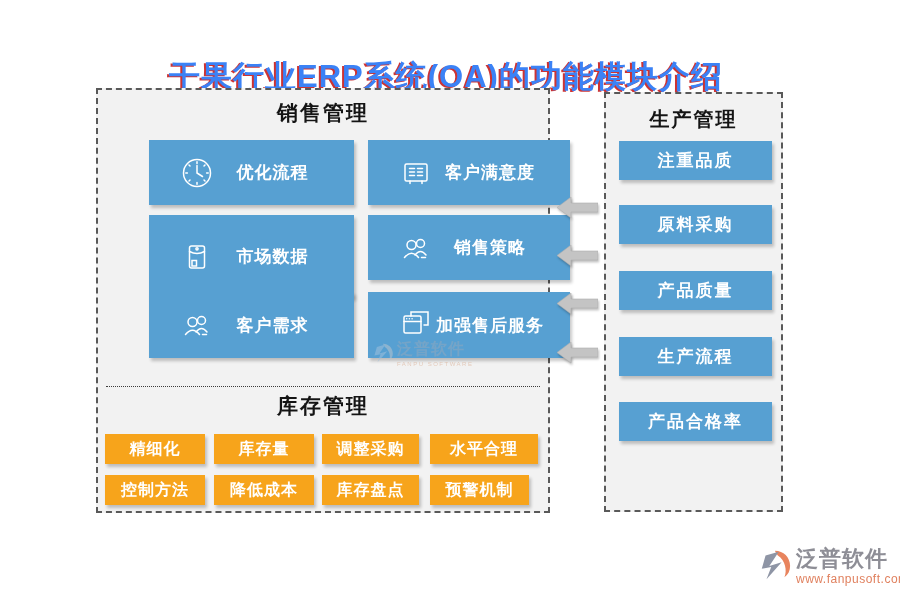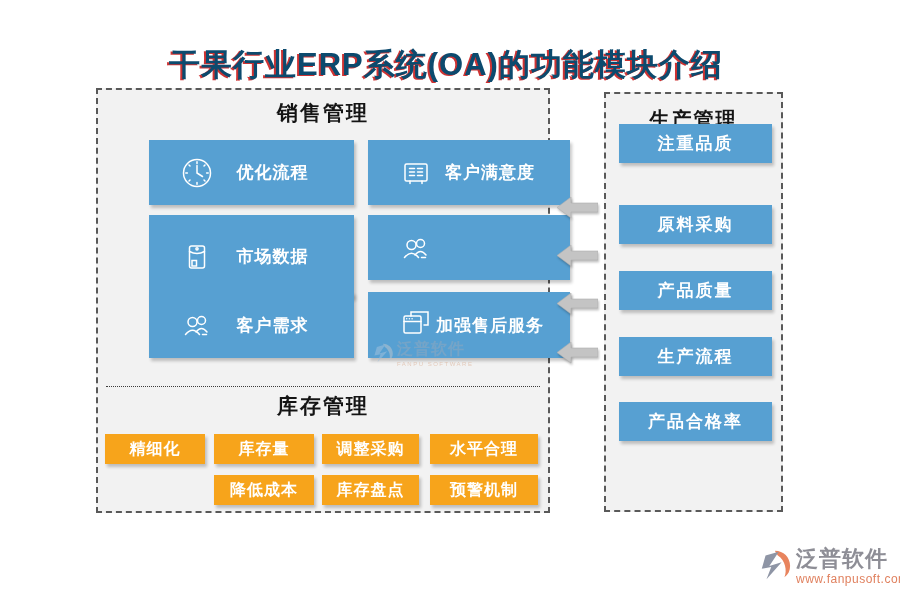--- a/index.html
+++ b/index.html
@@ -1,22 +1,22 @@
 <!DOCTYPE html>
 <html><head>
 <meta charset="utf-8">
 <style>
   * { margin:0; padding:0; box-sizing:border-box; }
   html,body { width:900px; height:600px; background:#ffffff; overflow:hidden;
     font-family:"Liberation Sans", sans-serif; }
   .stage { position:relative; width:900px; height:600px; background:#fff; }
 
   .main-title {
-    position:absolute; top:44px; left:0; width:892px; text-align:center;
-    font-size:31px; font-weight:700; color:#0c4a6e; letter-spacing:1px;
+    position:absolute; top:56px; left:0; width:892px; text-align:center;
+    font-size:31px; font-weight:700; color:#3b82f6; letter-spacing:1px;
     text-shadow:-2px 1px 0 rgba(192,0,0,0.8);
   }
 
   .panel {
     position:absolute; background:#F2F2F2; border:2px dashed #595959;
   }
   .panel-sales { left:96px; top:88px; width:454px; height:425px; }
   .panel-prod  { left:604px; top:92px; width:179px; height:420px; }
 
   .phead {
@@ -105,20 +105,21 @@
     <div class="btn blue sales-btn" style="left:226px;top:125px;width:202px;height:65px">
       <span class="icon">
         <svg viewBox="0 0 40 40" fill="none" stroke="#fff" stroke-width="1.5" stroke-linecap="round">
           <circle cx="24.5" cy="15.5" r="4"></circle>
           <path d="M19 27 q5.5 -7 11 0"></path>
           <circle cx="15.5" cy="17" r="4.5"></circle>
           <path d="M8.5 29.5 q7 -8.5 14 0"></path>
           <path d="M25.5 29.5 h4"></path>
         </svg>
       </span>
+      <span class="blabel">销售策略</span>
     </div>
 
     <div class="btn blue sales-btn" style="left:7px;top:202px;width:205px;height:66px">
       <span class="icon">
         <svg viewBox="0 0 40 40" fill="none" stroke="#fff" stroke-width="1.5" stroke-linecap="round">
           <circle cx="24.5" cy="15.5" r="4"></circle>
           <path d="M19 27 q5.5 -7 11 0"></path>
           <circle cx="15.5" cy="17" r="4.5"></circle>
           <path d="M8.5 29.5 q7 -8.5 14 0"></path>
           <path d="M25.5 29.5 h4"></path>
@@ -149,27 +150,30 @@
       </div>
     <div class="btn orange inv-btn" style="left:116px;top:344px;width:100px">
         <span>库存量</span>
       </div>
     <div class="btn orange inv-btn" style="left:224px;top:344px;width:97px">
         <span>调整采购</span>
       </div>
     <div class="btn orange inv-btn" style="left:332px;top:344px;width:108px">
         <span>水平合理</span>
       </div>
+    <div class="btn orange inv-btn" style="left:7px;top:385px;width:100px">
+        <span>控制方法</span>
+      </div>
     <div class="btn orange inv-btn" style="left:116px;top:385px;width:100px">
         <span>降低成本</span>
       </div>
     <div class="btn orange inv-btn" style="left:224px;top:385px;width:97px">
         <span>库存盘点</span>
       </div>
-    <div class="btn orange inv-btn" style="left:332px;top:385px;width:108px">
+    <div class="btn orange inv-btn" style="left:332px;top:385px;width:99px">
         <span>预警机制</span>
       </div>
   </div>
 
   <div class="arrow" style="top:196px">
     <svg viewBox="0 0 41 23" width="41" height="23">
         <polygon points="0,11.5 14,1 14,7 41,7 41,16 14,16 14,22" fill="#C4C4C4" stroke="#AEAEAE" stroke-width="0.6"></polygon>
       </svg>
   </div>
   <div class="arrow" style="top:244px">
@@ -183,21 +187,21 @@
       </svg>
   </div>
   <div class="arrow" style="top:341px">
     <svg viewBox="0 0 41 23" width="41" height="23">
         <polygon points="0,11.5 14,1 14,7 41,7 41,16 14,16 14,22" fill="#C4C4C4" stroke="#AEAEAE" stroke-width="0.6"></polygon>
       </svg>
   </div>
 
   <div class="panel panel-prod">
     <div class="phead" style="top:12px;font-size:20px">生产管理</div>
-    <div class="btn blue prod-btn" style="top:30px">
+    <div class="btn blue prod-btn" style="top:47px">
         <span>注重品质</span>
       </div>
     <div class="btn blue prod-btn" style="top:111px">
         <span>原料采购</span>
       </div>
     <div class="btn blue prod-btn" style="top:177px">
         <span>产品质量</span>
       </div>
     <div class="btn blue prod-btn" style="top:243px">
         <span>生产流程</span>

